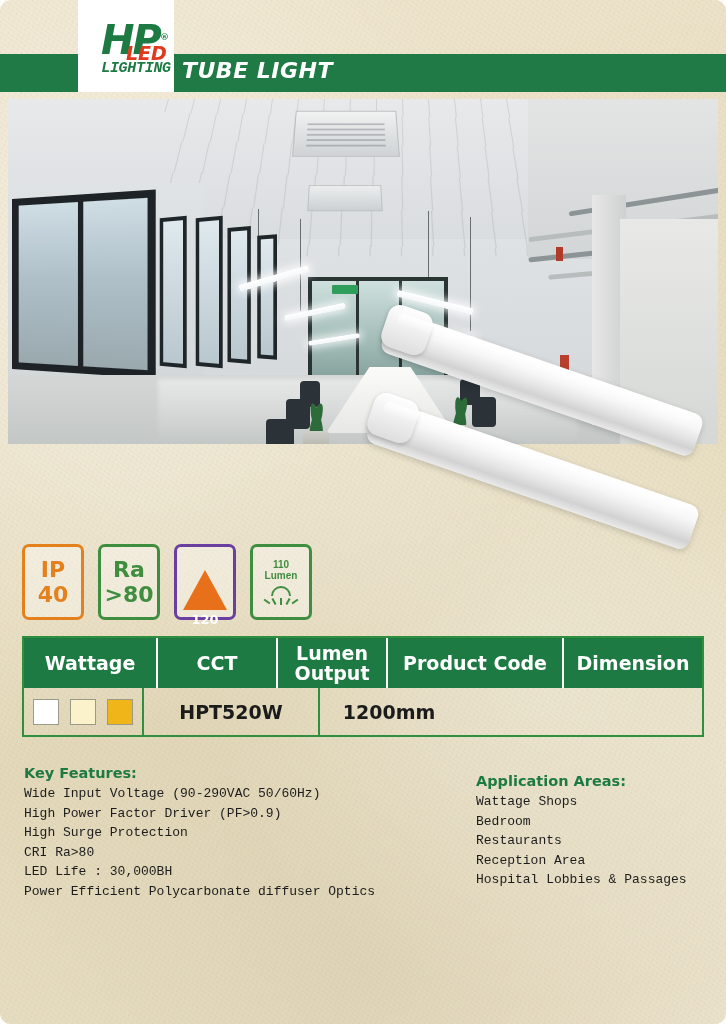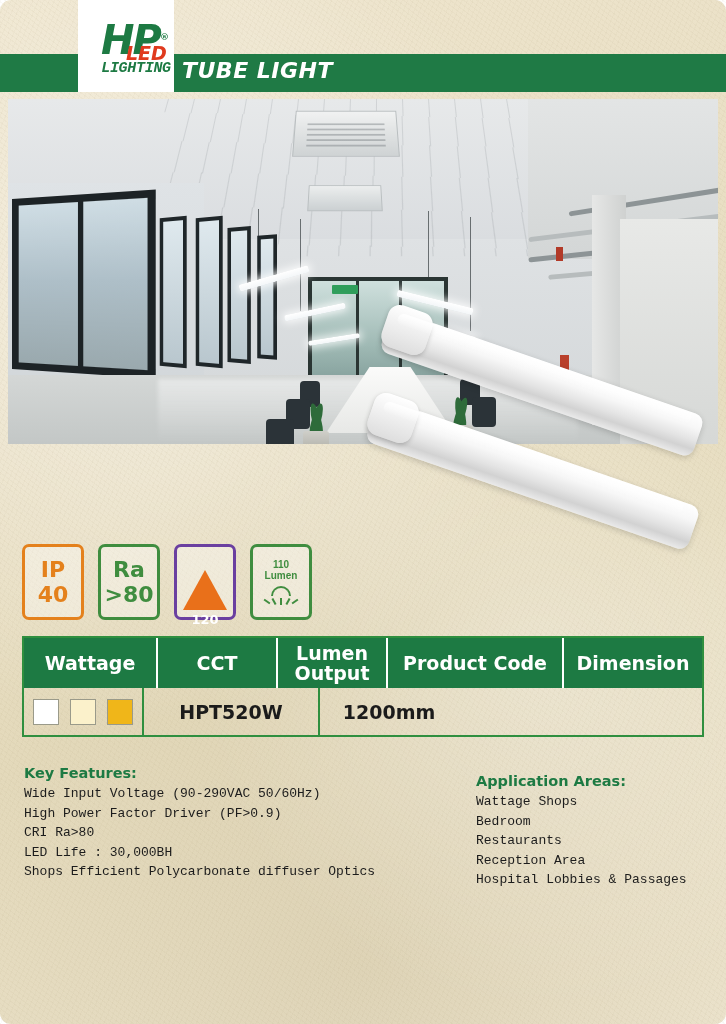--- a/index.html
+++ b/index.html
@@ -521,23 +521,24 @@
       </div>
       <div class="sb-cell col4">HPT520W</div>
       <div class="sb-cell col5">1200mm</div>
     </div>
   </div>
 
   <div class="features">
     <div class="feat-title">Key Features:</div>
     <div class="feat-item">Wide Input Voltage (90-290VAC 50/60Hz)</div>
     <div class="feat-item">High Power Factor Driver (PF&gt;0.9)</div>
+    <div class="feat-item">High Surge Protection</div>
     <div class="feat-item">CRI Ra&gt;80</div>
     <div class="feat-item">LED Life : 30,000BH</div>
-    <div class="feat-item">Shops Efficient Polycarbonate diffuser Optics</div>
+    <div class="feat-item">Power Efficient Polycarbonate diffuser Optics</div>
   </div>
 
   <div class="apps">
     <div class="app-title">Application Areas:</div>
     <div class="app-item">Wattage Shops</div>
     <div class="app-item">Bedroom</div>
     <div class="app-item">Restaurants</div>
     <div class="app-item">Reception Area</div>
     <div class="app-item">Hospital Lobbies &amp; Passages</div>
   </div>

